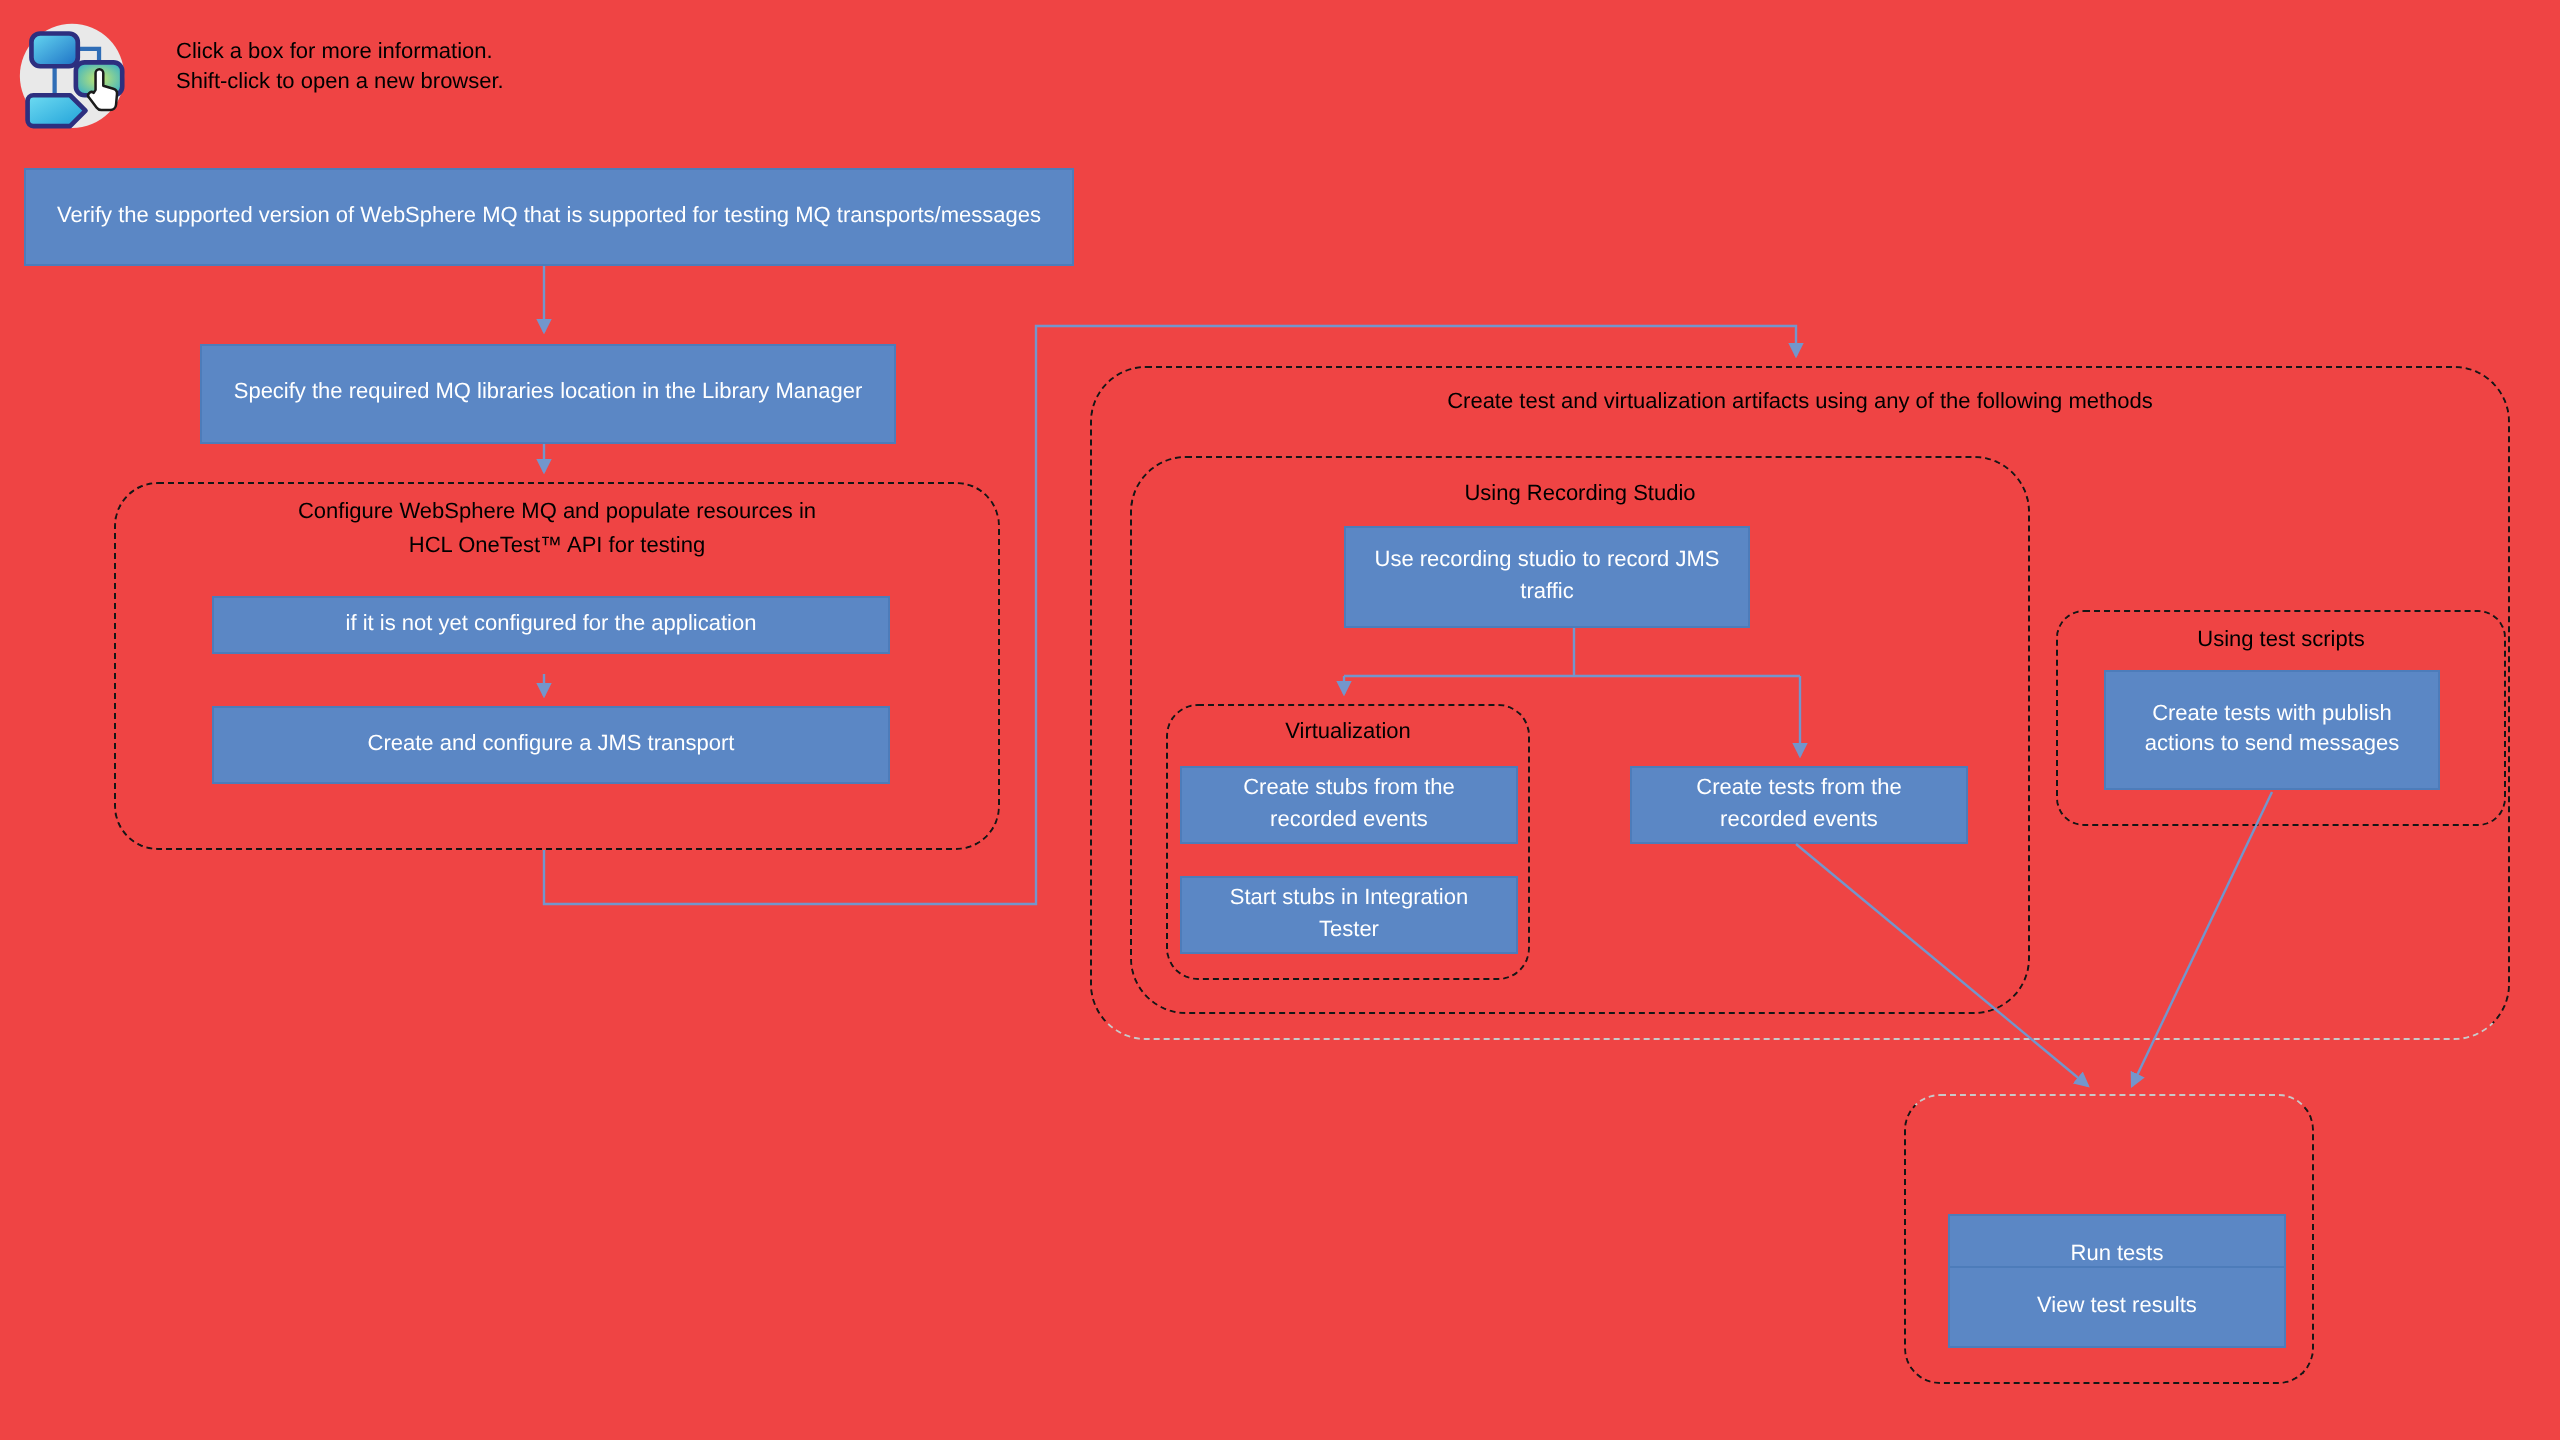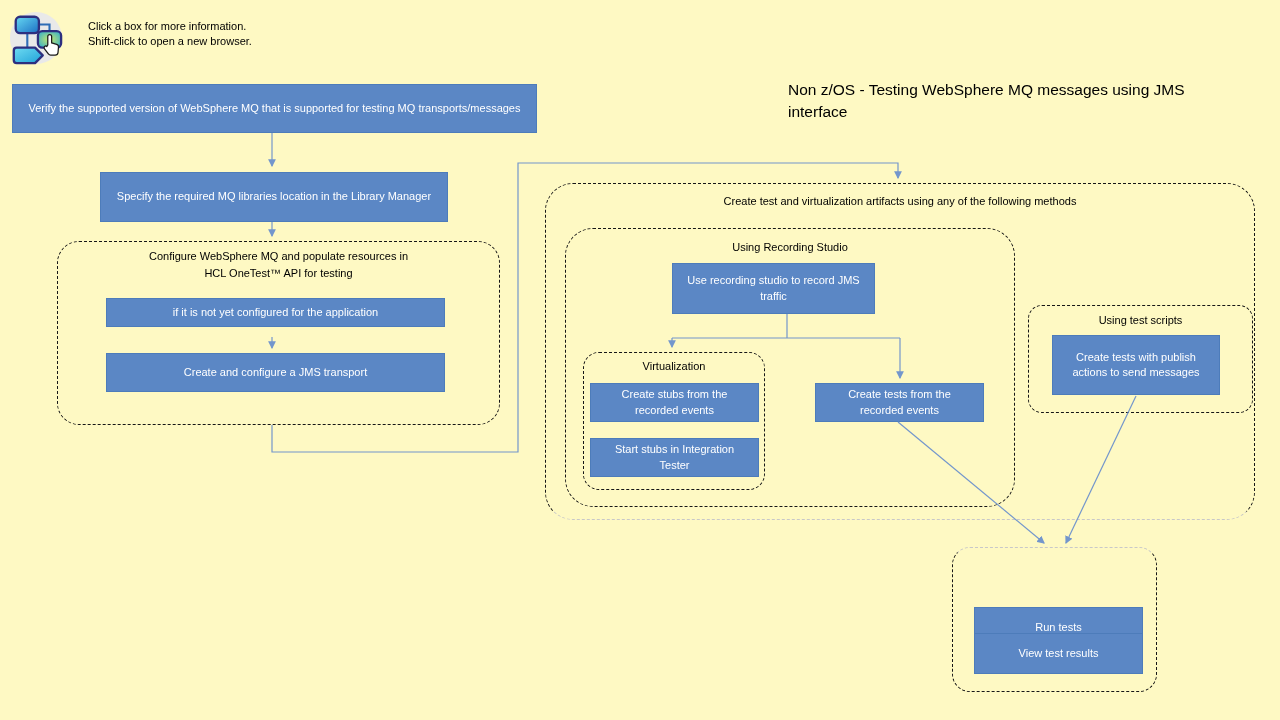--- a/index.html
+++ b/index.html
@@ -1,17 +1,17 @@
 <!DOCTYPE html>
 <html style="--node-fill: #5b87c5; --node-border: #4d7cba; --node-text: #ffffff; --connector: #7396cc; --dash: #161616; --dash-light: #c8c8c8; --text: #000000;"><head>
 <meta charset="utf-8">
 <style>
   html,body { margin:0; padding:0; background:#fff; }
   body { font-family:"Liberation Sans", sans-serif; }
-  .canvas { position:relative; width:1280px; height:720px; background:#fef9c3; overflow:hidden; }
+  .canvas { position:relative; width:1280px; height:720px; background:#ef4444; overflow:hidden; }
 
   .node {
     position:absolute; box-sizing:border-box;
     background:var(--node-fill,#5b87c5);
     border:1px solid var(--node-border,#4d7cba);
     color:var(--node-text,#ffffff);
     font-size:11px; line-height:1.4;
     display:flex; align-items:center; justify-content:center;
     text-align:center; padding:9px 10px; z-index:2; cursor:pointer;
   }
@@ -69,21 +69,20 @@
       <path d="M9 41 h19 l8 8 -8 8 H9 a3 3 0 0 1 -3 -3 V44 a3 3 0 0 1 3 -3 z" fill="url(#g2)" stroke="#2d2f7f" stroke-width="2.4" stroke-linejoin="round"></path>
       <rect x="31" y="24" width="24" height="17" rx="4.5" fill="url(#g3)" stroke="#2d2f7f" stroke-width="2.4"></rect>
       <path d="M41.2 38.2 V29.5 a2 2 0 0 1 4 0 v6.6 l5.2 1.5 a2.6 2.6 0 0 1 1.9 2.8 l-.5 5.6 a3 3 0 0 1 -3 2.7 h-4.6 a3 3 0 0 1 -2.4 -1.2 l-4 -5.3 a1.7 1.7 0 0 1 2.4 -2.4 z" fill="#ffffff" stroke="#1b1b1b" stroke-width="1.3" stroke-linejoin="round"></path>
     </svg>
     <div class="legend-text">
       <div>Click a box for more information.</div>
       <div>Shift-click to open a new browser.</div>
     </div>
   </div>
 
-  <div class="page-title">Non z/OS - Testing WebSphere MQ messages using JMS interface</div>
 
   <div class="group" style="left:57px;top:241px;width:443px;height:184px;border-radius:22px;"></div>
   <div class="group-title" style="left:57px;top:248px;width:443px;">
     <div>Configure WebSphere MQ and populate resources in</div>
     <div>HCL OneTest™ API for testing</div>
   </div>
 
   <div class="group light-bottom" style="left:545px;top:183px;width:710px;height:337px;border-radius:28px;"></div>
   <div class="group-title" style="left:545px;top:193px;width:710px;">Create test and virtualization artifacts using any of the following methods</div>
 

